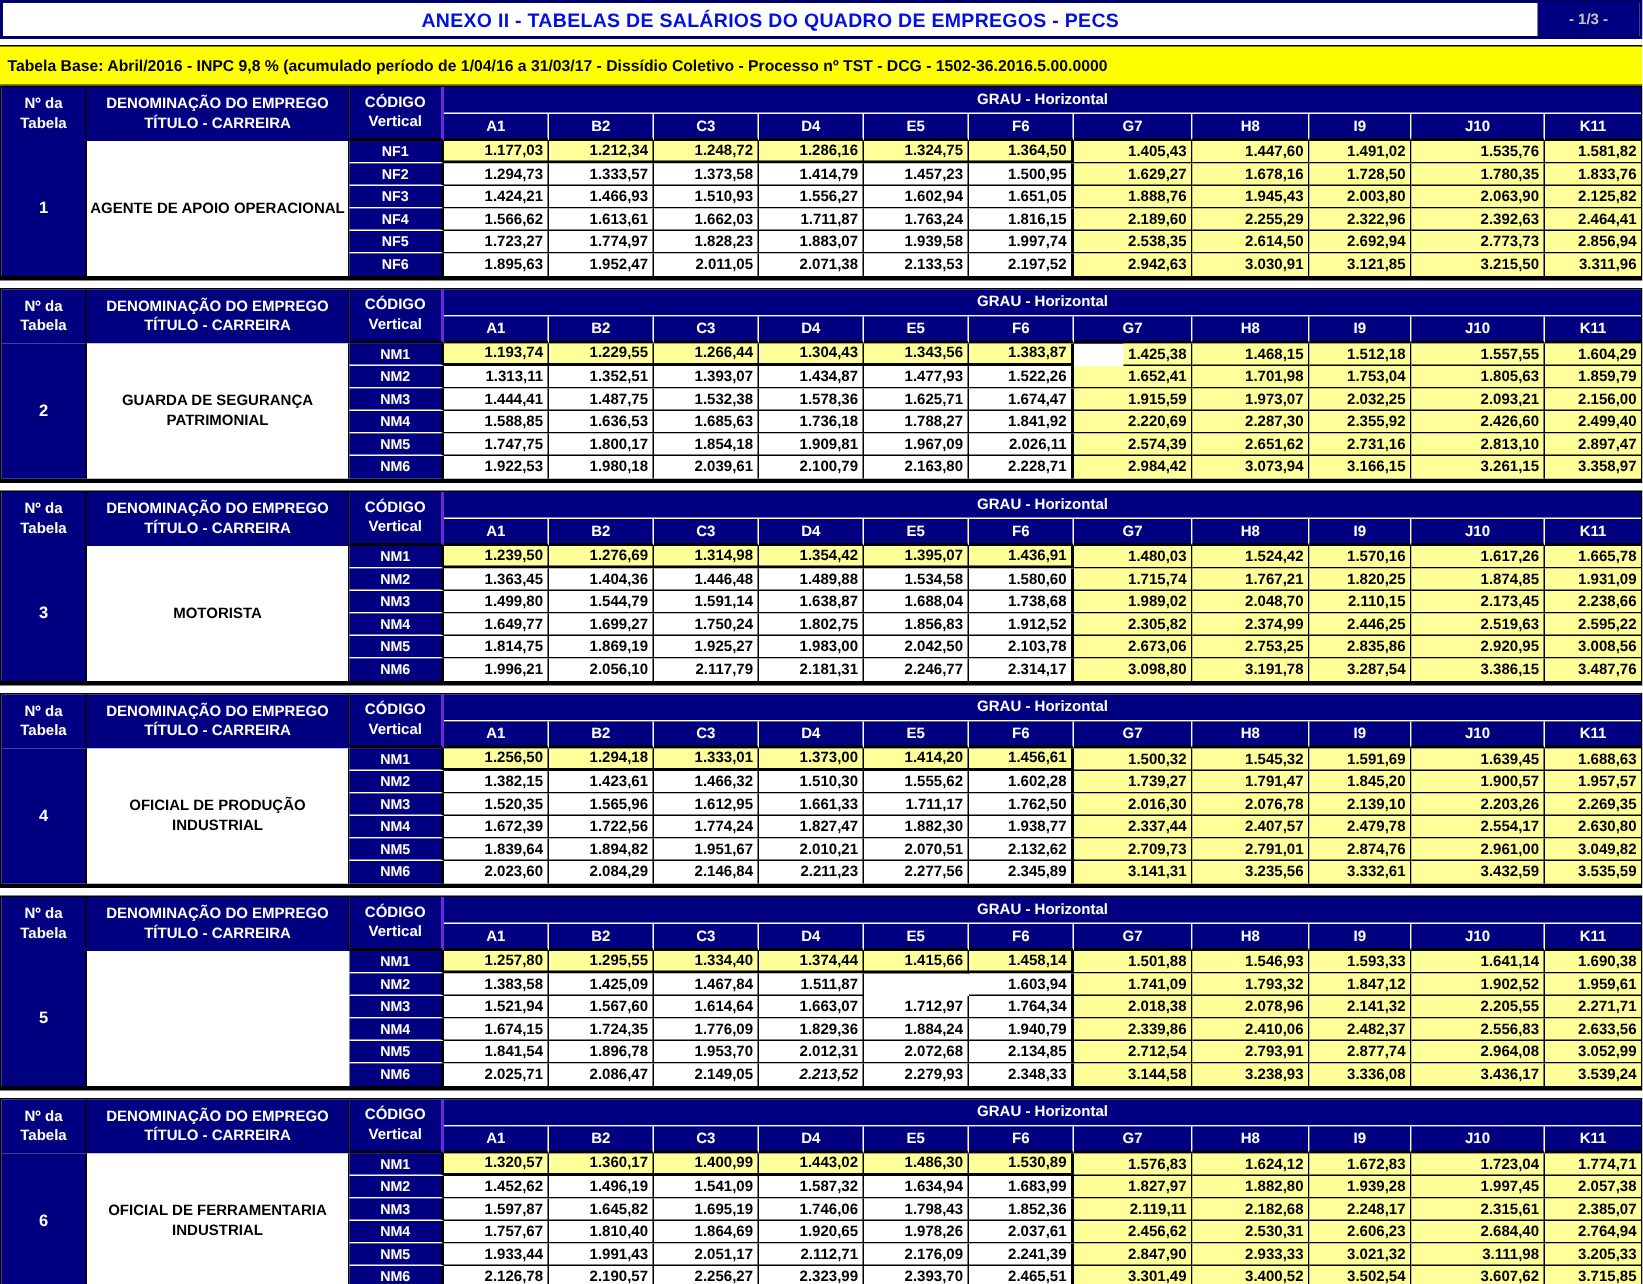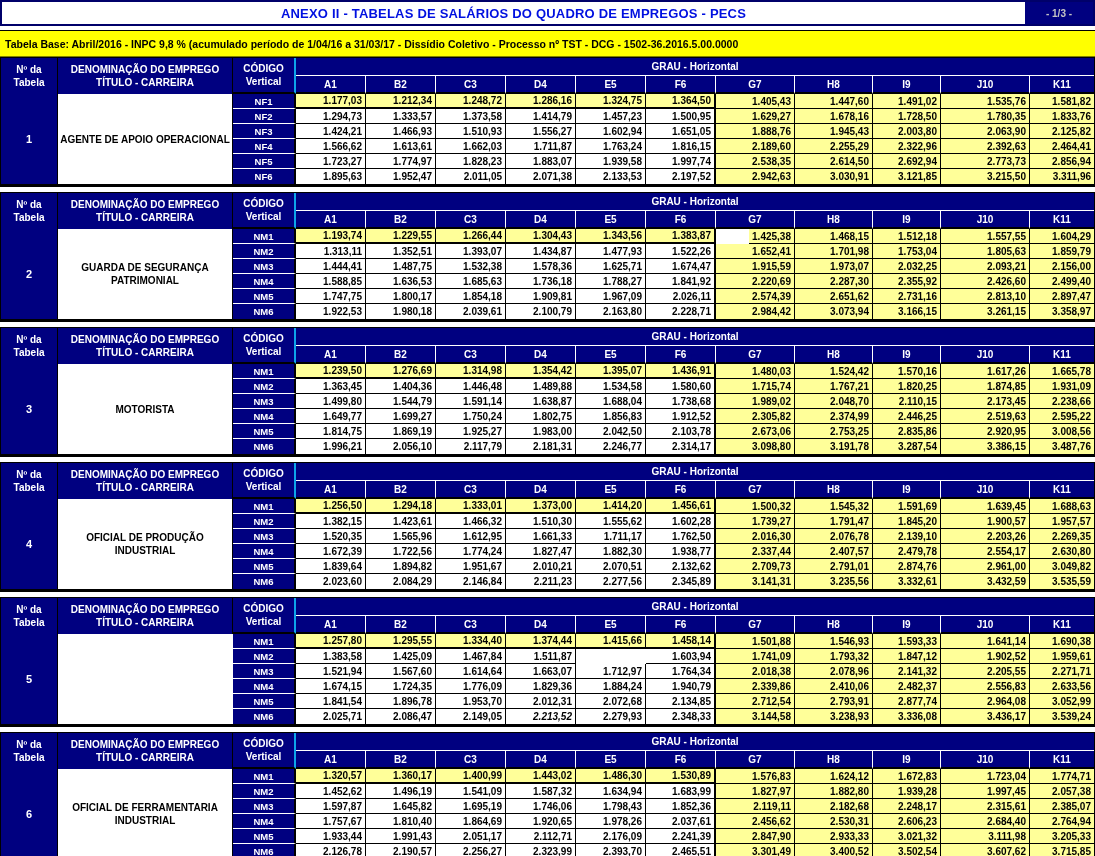--- a/index.html
+++ b/index.html
@@ -27,21 +27,21 @@
       grid-template-rows:18px 18px repeat(6,15px);
       border:1px solid #000; border-bottom:3px solid #000;
       margin-bottom:5px; width:1093px; }
   .cell { box-sizing:border-box; overflow:hidden; white-space:nowrap; }
 
   
   .h { background:#000080; color:#fff; font-weight:bold; font-size:10px; }
   .two-line { display:flex; flex-direction:column; align-items:center; justify-content:center; line-height:13px; }
   .num-h  { grid-column:1; grid-row:1/3; border-right:1px solid #000; }
   .den-h  { grid-column:2; grid-row:1/3; border-right:1px solid #000; }
-  .cod-h  { grid-column:3; grid-row:1/3; border-right:2px solid #0ea5e9; border-bottom:2px solid #000; }
+  .cod-h  { grid-column:3; grid-row:1/3; border-right:2px solid #6d28d9; border-bottom:2px solid #000; }
   .grau-h { grid-column:4/15; grid-row:1; border-bottom:1px solid #fff;
             display:flex; align-items:center; justify-content:center; }
   .grade-h { grid-row:2; border-right:1px solid #fff; border-bottom:2px solid #000;
              display:flex; align-items:center; justify-content:center; }
   .grade-h.last { border-right:none; }
 
   
   .tnum { grid-column:1; grid-row:3/9; background:#000080; color:#fff; font-weight:bold; font-size:11px;
           border-right:1px solid #000; display:flex; align-items:center; justify-content:center; }
   .ttl  { grid-column:2; grid-row:3/9; background:#fff; color:#000; font-weight:bold; font-size:10px;

